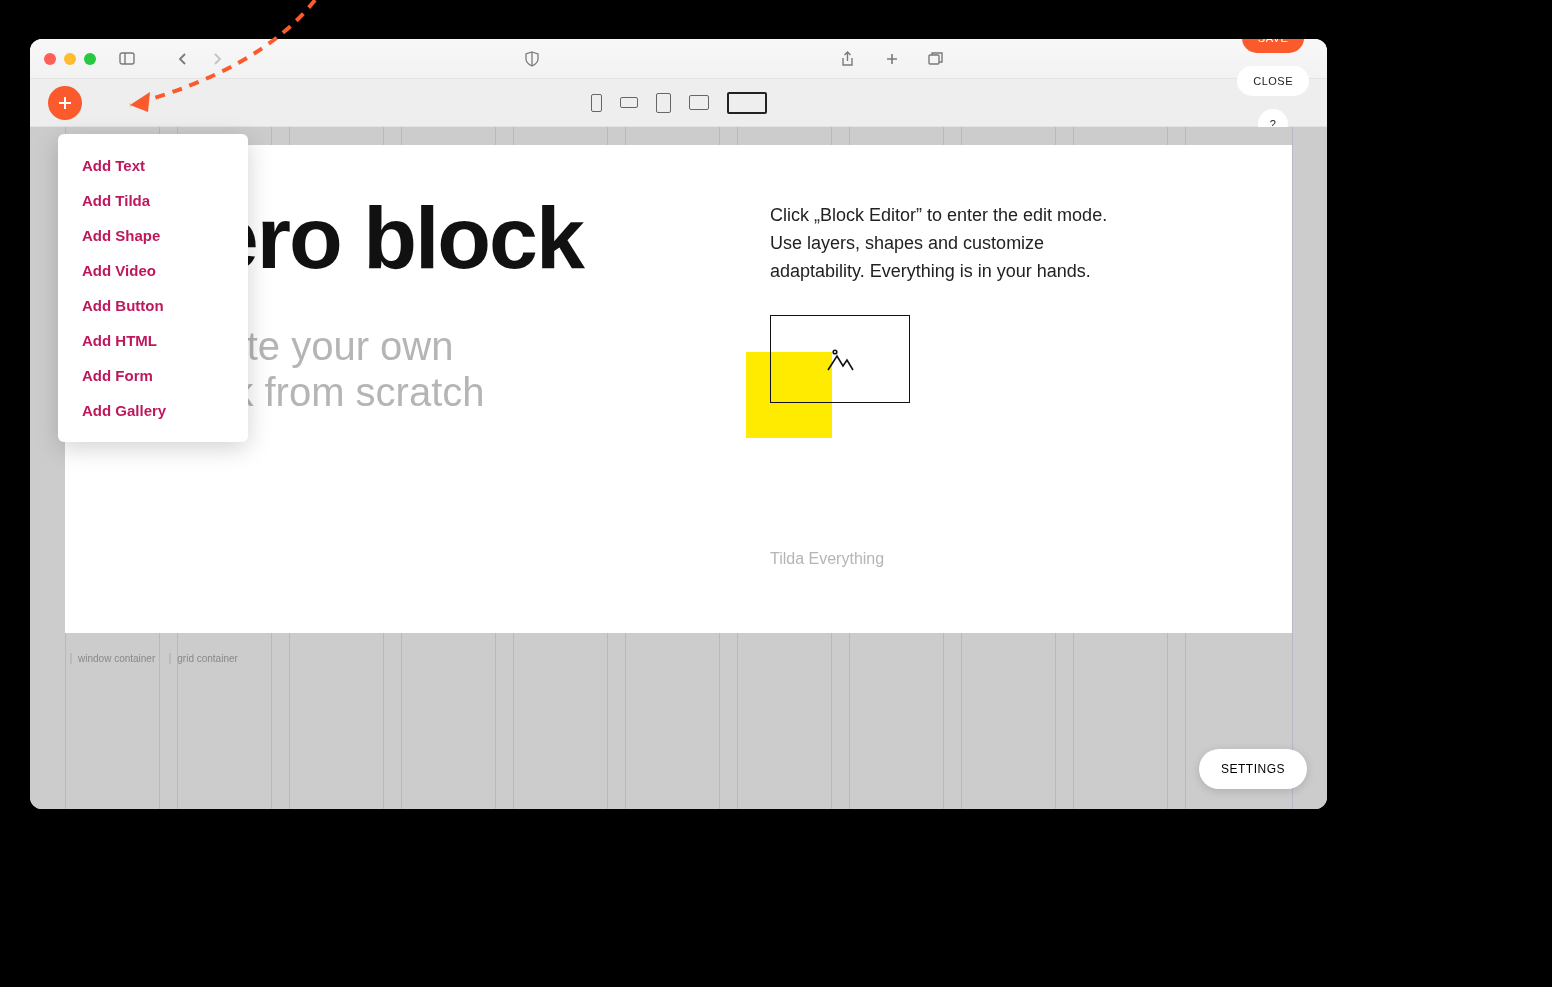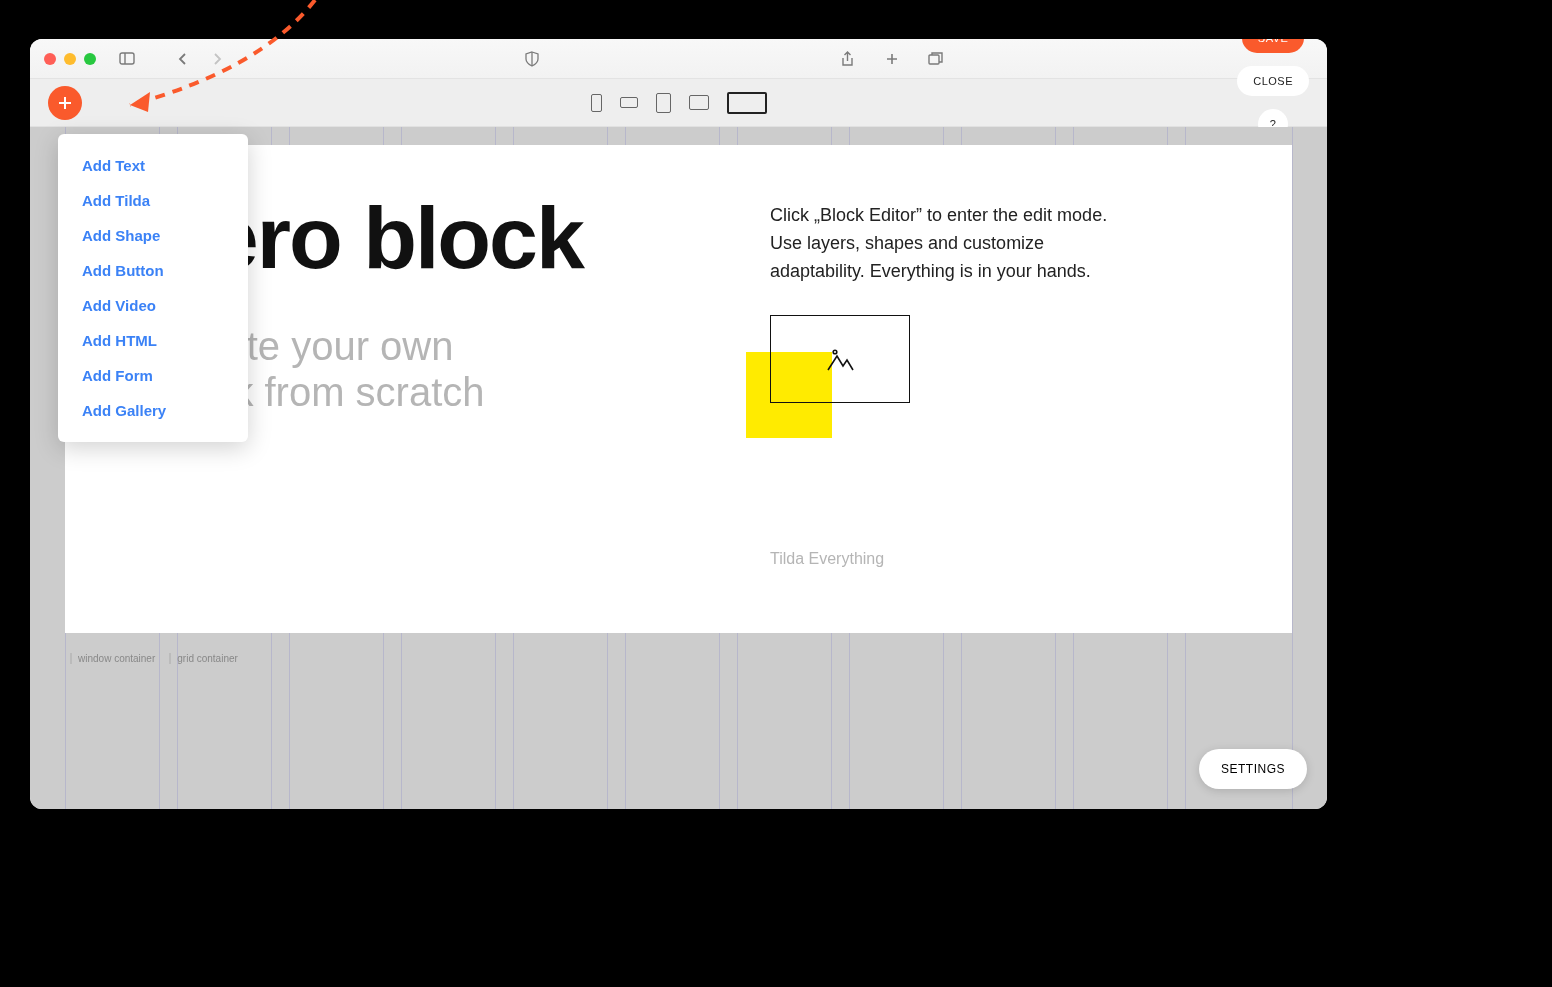--- a/index.html
+++ b/index.html
@@ -51,21 +51,21 @@
 
 .yellow-sq { position:absolute; left:681px; top:207px; width:86px; height:86px; background:#ffeb00; }
 .img-frame { position:absolute; left:705px; top:170px; width:140px; height:88px; border:1.5px solid #111; background:transparent; display:flex; align-items:center; justify-content:center; }
 .img-frame svg { width:30px; height:26px; }
 
 .container-labels { position:absolute; left:40px; top:526px; display:flex; gap:14px; font-size:10px; color:#888; }
 .container-labels span { border-left:2px solid #bbb; padding-left:6px; }
 
 
 .add-menu { position:absolute; left:28px; top:95px; width:190px; background:#fff; border-radius:6px; box-shadow:0 6px 24px rgba(0,0,0,0.18); padding:14px 0; z-index:20; }
-.add-menu-item { padding:9px 24px; font-size:15px; font-weight:600; color:#3b82f6; cursor:pointer; }
+.add-menu-item { padding:9px 24px; font-size:15px; font-weight:600; color:#be185d; cursor:pointer; }
 
 
 .settings-btn { position:absolute; right:20px; bottom:20px; height:40px; padding:0 22px; background:#fff; border-radius:20px; box-shadow:0 2px 10px rgba(0,0,0,0.15); display:flex; align-items:center; font-size:12px; letter-spacing:.5px; cursor:pointer; }
 
 
 .annotation-arrow { position:absolute; left:100px; top:0; width:230px; height:140px; z-index:30; pointer-events:none; }
 </style>
 </head>
 <body>
 
@@ -203,20 +203,20 @@
       <span>grid container</span>
     </div>
 
     <div class="settings-btn">SETTINGS</div>
   </div>
 
   <div class="add-menu">
     <div class="add-menu-item">Add Text</div>
     <div class="add-menu-item">Add Tilda</div>
     <div class="add-menu-item">Add Shape</div>
+    <div class="add-menu-item">Add Video</div>
     <div class="add-menu-item">Add Button</div>
-    <div class="add-menu-item">Add Video</div>
     <div class="add-menu-item">Add HTML</div>
     <div class="add-menu-item">Add Form</div>
     <div class="add-menu-item">Add Gallery</div>
   </div>
 
 </div>
 
 </body></html>

